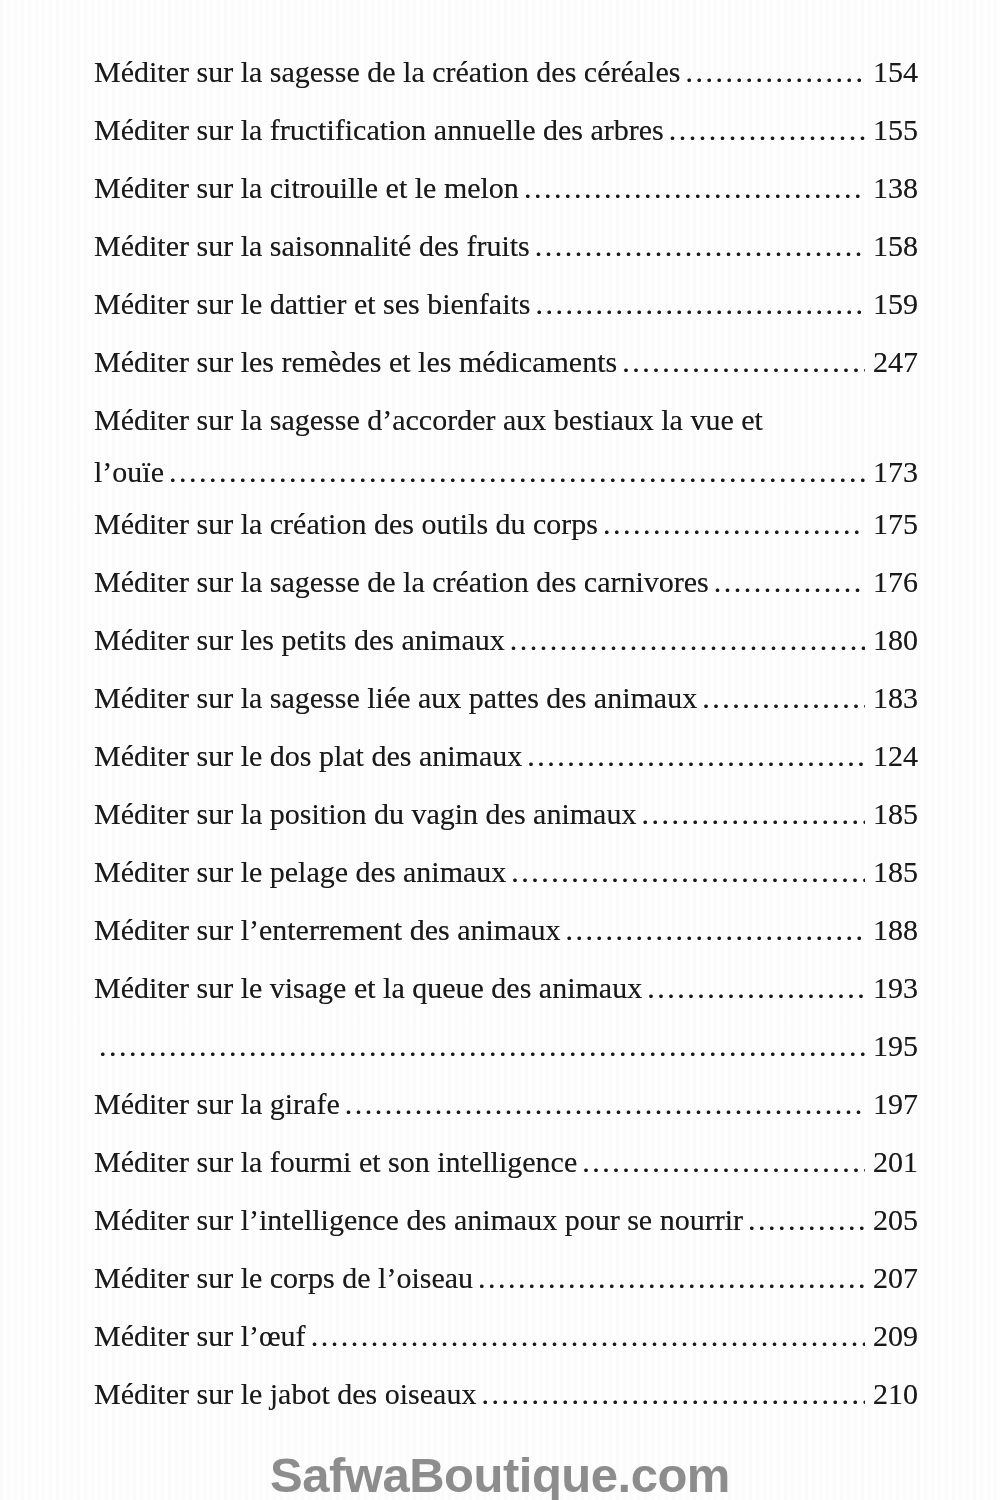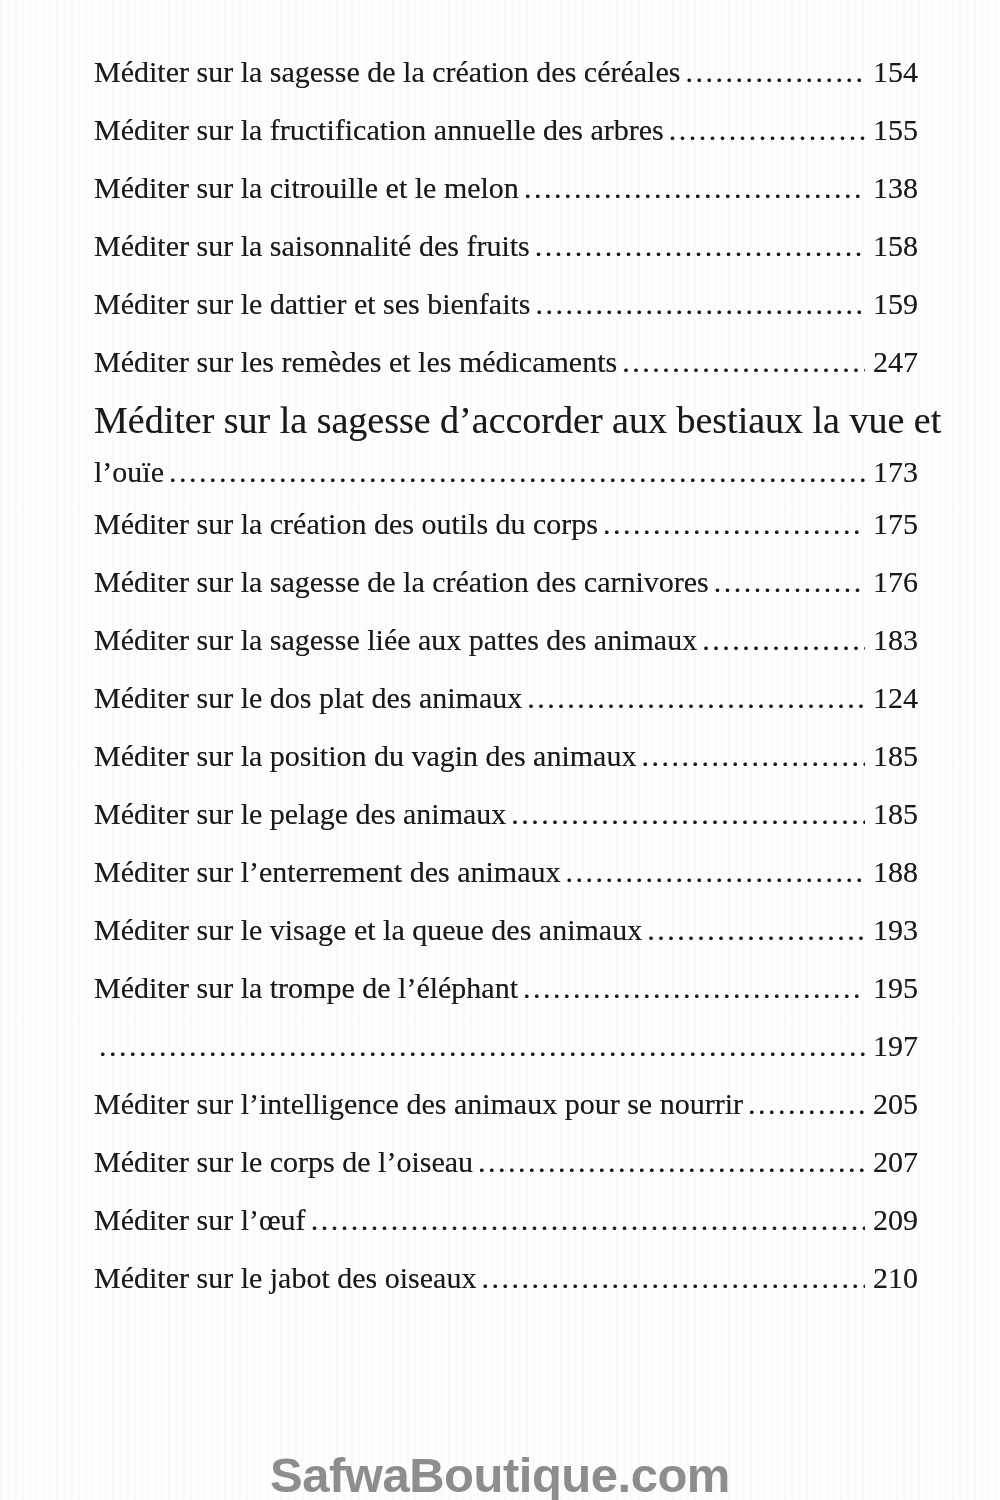--- a/index.html
+++ b/index.html
@@ -40,21 +40,21 @@
     white-space: nowrap;
     text-shadow: 0 0 0.6px rgba(20,20,20,0.55);
   }
   .row.cont {
     height: 46px;
     line-height: 46px;
   }
   .wrap-line {
     height: 58px;
     line-height: 58px;
-    font-size: 38px;
+    font-size: 30px;
     white-space: nowrap;
     text-shadow: 0 0 0.6px rgba(20,20,20,0.55);
   }
   .title {
     flex: 0 0 auto;
   }
   .leader {
     flex: 1 1 auto;
     min-width: 0;
     overflow: hidden;
@@ -135,20 +135,25 @@
     <span class="leader"></span>
     <span class="pagenum">175</span>
   </div>
 
   <div class="row">
     <span class="title">Méditer sur la sagesse de la création des carnivores</span>
     <span class="leader"></span>
     <span class="pagenum">176</span>
   </div>
 
+  <div class="row">
+    <span class="title">Méditer sur les petits des animaux</span>
+    <span class="leader"></span>
+    <span class="pagenum">180</span>
+  </div>
 
   <div class="row">
     <span class="title">Méditer sur la sagesse liée aux pattes des animaux</span>
     <span class="leader"></span>
     <span class="pagenum">183</span>
   </div>
 
   <div class="row">
     <span class="title">Méditer sur le dos plat des animaux</span>
     <span class="leader"></span>
@@ -173,30 +178,35 @@
     <span class="pagenum">188</span>
   </div>
 
   <div class="row">
     <span class="title">Méditer sur le visage et la queue des animaux</span>
     <span class="leader"></span>
     <span class="pagenum">193</span>
   </div>
 
   <div class="row">
-    <span class="title">Méditer sur la trompe de l’éléphant</span>
     <span class="leader"></span>
     <span class="pagenum">195</span>
   </div>
 
   <div class="row">
+    <span class="title">Méditer sur la girafe</span>
     <span class="leader"></span>
     <span class="pagenum">197</span>
   </div>
 
+  <div class="row">
+    <span class="title">Méditer sur la fourmi et son intelligence</span>
+    <span class="leader"></span>
+    <span class="pagenum">201</span>
+  </div>
 
   <div class="row">
     <span class="title">Méditer sur l’intelligence des animaux pour se nourrir</span>
     <span class="leader"></span>
     <span class="pagenum">205</span>
   </div>
 
   <div class="row">
     <span class="title">Méditer sur le corps de l’oiseau</span>
     <span class="leader"></span>

